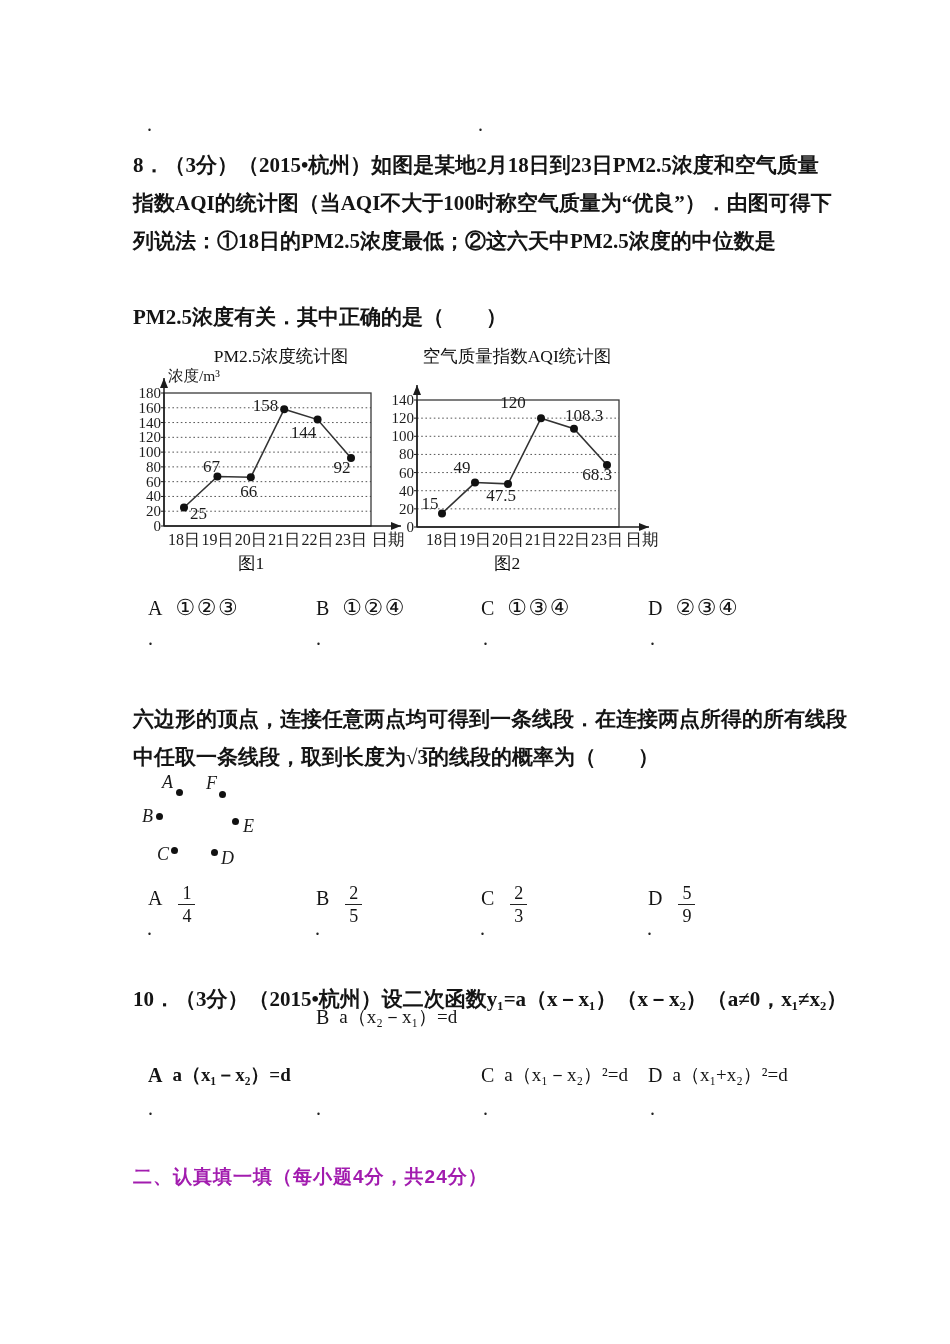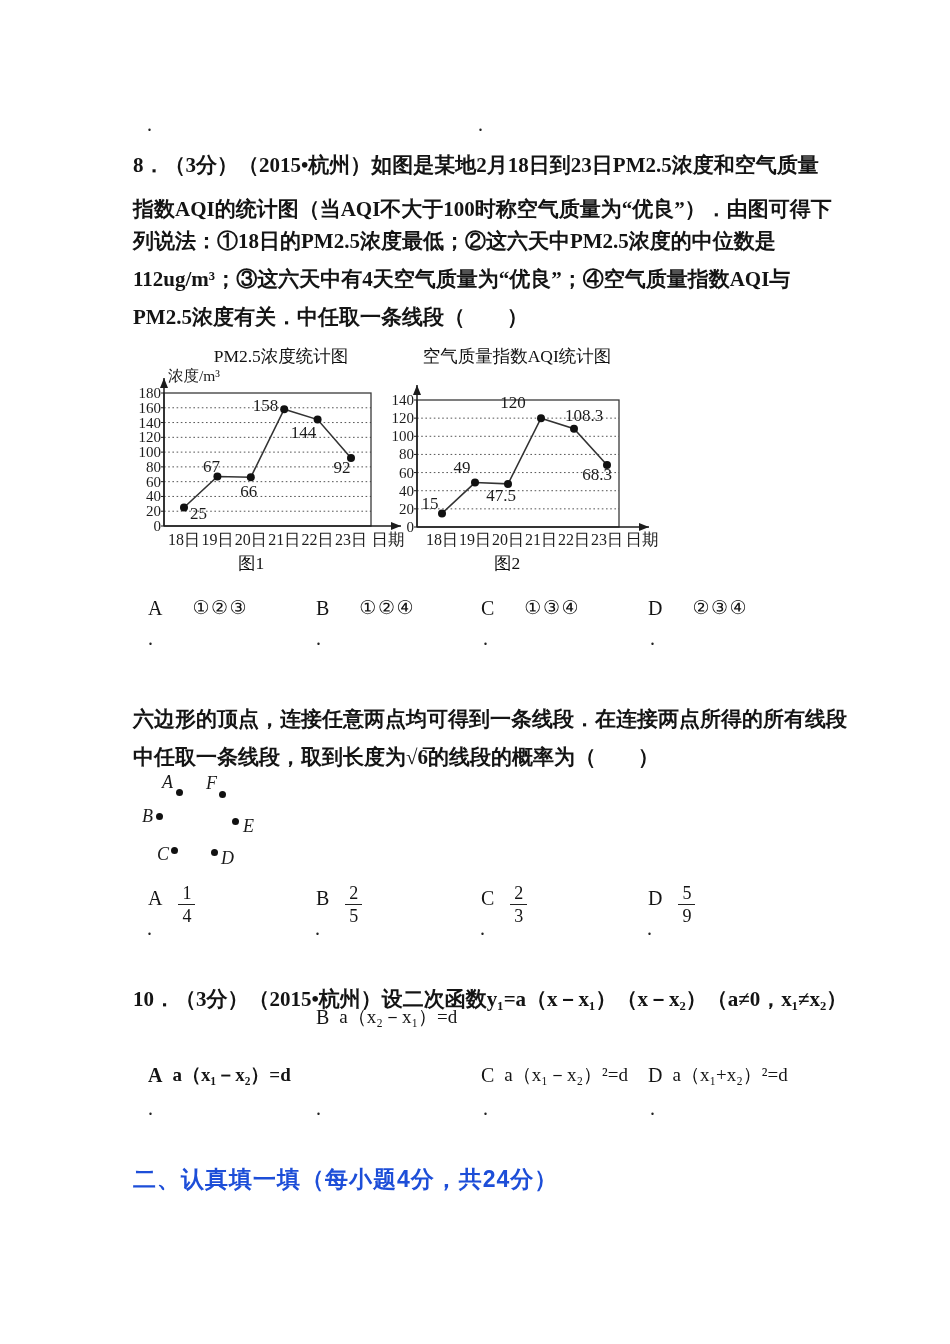--- a/index.html
+++ b/index.html
@@ -3,45 +3,44 @@
 <meta charset="utf-8">
 <style>
   html,body{margin:0;padding:0;background:#ffffff;}
   .page{position:relative;width:950px;height:1344px;background:#fff;overflow:hidden;
         font-family:"Liberation Serif","DejaVu Serif",serif;color:#141414;}
   .tl{position:absolute;left:133px;font-size:21px;line-height:28px;white-space:nowrap;font-weight:bold;}
   .dotmark{position:absolute;font-size:20px;line-height:20px;color:#222;}
   .optrow{position:absolute;left:0;top:0;width:950px;height:0;}
   .opt{position:absolute;white-space:nowrap;font-size:20px;}
   .opt .opt-letter{display:inline-block;vertical-align:top;line-height:24px;font-size:20px;}
-  .opt .circ{display:inline-block;vertical-align:top;line-height:24px;margin-left:30px;font-size:19px;letter-spacing:1.5px;font-family:Liberation Serif, serif;}
+  .opt .circ{display:inline-block;vertical-align:top;line-height:24px;margin-left:13px;font-size:22px;letter-spacing:1.5px;font-family:Liberation Serif, serif;}
   .opt .expr{display:inline-block;vertical-align:top;line-height:24px;margin-left:10px;font-size:19px;}
   .frac{display:inline-block;vertical-align:top;text-align:center;margin-left:16px;font-size:18px;line-height:19px;margin-top:-2px;}
   .frac .num{display:block;padding:0 4px 1px 4px;border-bottom:1.6px solid #222;}
   .frac .den{display:block;padding-top:2px;}
   .fig{position:absolute;left:130px;top:765px;width:150px;height:112px;}
   .fig-dot{position:absolute;width:7px;height:7px;border-radius:50%;background:#111;}
   .fig-label{position:absolute;font-style:italic;font-size:18px;line-height:20px;color:#1a1a1a;}
   .chart{position:absolute;}
   .sec-head{position:absolute;left:133px;top:1164px;font-family:"Liberation Sans","DejaVu Sans",sans-serif;
-            font-weight:bold;font-size:23px;letter-spacing:1px;color:#1d4ed8;white-space:nowrap;}
+            font-weight:bold;font-size:19px;letter-spacing:1px;color:#a21caf;white-space:nowrap;}
 </style>
 </head>
 <body>
 
 <div class="page">
 
   <span class="dotmark" style="left:147px;top:114px;">.</span>
   <span class="dotmark" style="left:478px;top:114px;">.</span>
 
   <div class="tl" style="top:151px;">8．（3分）（2015•杭州）如图是某地2月18日到23日PM2.5浓度和空气质量</div>
-  <div class="tl" style="top:195px;">指数AQI的统计图（当AQI不大于100时称空气质量为“优良”）．由图可得下</div>
+  <div class="tl" style="top:189px;">指数AQI的统计图（当AQI不大于100时称空气质量为“优良”）．由图可得下</div>
   <div class="tl" style="top:227px;">列说法：①18日的PM2.5浓度最低；②这六天中PM2.5浓度的中位数是</div>
-  <div class="tl" style="top:265px;">112ug/m³；③这六天中有4天空气质量为“优良”；④空气质量指数AQI与</div>
-  <div class="tl" style="top:303px;">PM2.5浓度有关．中任取一条线段（　　）</div>
+  <div class="tl" style="top:303px;">PM2.5浓度有关．其中正确的是（　　）</div>
 
   <svg id="chart1" class="chart" style="left:135px;top:338px;" width="280" height="250" viewBox="0 0 280 250">
       <line x1="29" y1="173.22222222222223" x2="236" y2="173.22222222222223" stroke="#555" stroke-width="1" stroke-dasharray="1.6 2.6"></line>
       <line x1="29" y1="158.44444444444446" x2="236" y2="158.44444444444446" stroke="#555" stroke-width="1" stroke-dasharray="1.6 2.6"></line>
       <line x1="29" y1="143.66666666666669" x2="236" y2="143.66666666666669" stroke="#555" stroke-width="1" stroke-dasharray="1.6 2.6"></line>
       <line x1="29" y1="128.88888888888889" x2="236" y2="128.88888888888889" stroke="#555" stroke-width="1" stroke-dasharray="1.6 2.6"></line>
       <line x1="29" y1="114.11111111111111" x2="236" y2="114.11111111111111" stroke="#555" stroke-width="1" stroke-dasharray="1.6 2.6"></line>
       <line x1="29" y1="99.33333333333334" x2="236" y2="99.33333333333334" stroke="#555" stroke-width="1" stroke-dasharray="1.6 2.6"></line>
       <line x1="29" y1="84.55555555555556" x2="236" y2="84.55555555555556" stroke="#555" stroke-width="1" stroke-dasharray="1.6 2.6"></line>
       <line x1="29" y1="69.77777777777779" x2="236" y2="69.77777777777779" stroke="#555" stroke-width="1" stroke-dasharray="1.6 2.6"></line>
@@ -159,21 +158,21 @@
     <div class="opt" style="left:648px;top:596px;">
       <span class="opt-letter">D</span><span class="circ">②③④</span>
     </div>
   </div>
   <span class="dotmark" style="left:148px;top:628px;">.</span>
   <span class="dotmark" style="left:316px;top:628px;">.</span>
   <span class="dotmark" style="left:483px;top:628px;">.</span>
   <span class="dotmark" style="left:650px;top:628px;">.</span>
 
   <div class="tl" style="top:705px;">六边形的顶点，连接任意两点均可得到一条线段．在连接两点所得的所有线段</div>
-  <div class="tl" style="top:743px;">中任取一条线段，取到长度为√6̅的线段的概率为（　　）</div>
+  <div class="tl" style="top:743px;">中任取一条线段，取到长度为√3̅的线段的概率为（　　）</div>
 
   <div class="fig">
     <span class="fig-label" style="left:32px;top:7px;">A</span>
     <span class="fig-dot" style="left:46px;top:24px;"></span>
     <span class="fig-label" style="left:76px;top:8px;">F</span>
     <span class="fig-dot" style="left:89px;top:26px;"></span>
     <span class="fig-label" style="left:12px;top:41px;">B</span>
     <span class="fig-dot" style="left:26px;top:48px;"></span>
     <span class="fig-dot" style="left:102px;top:53px;"></span>
     <span class="fig-label" style="left:113px;top:51px;">E</span>

